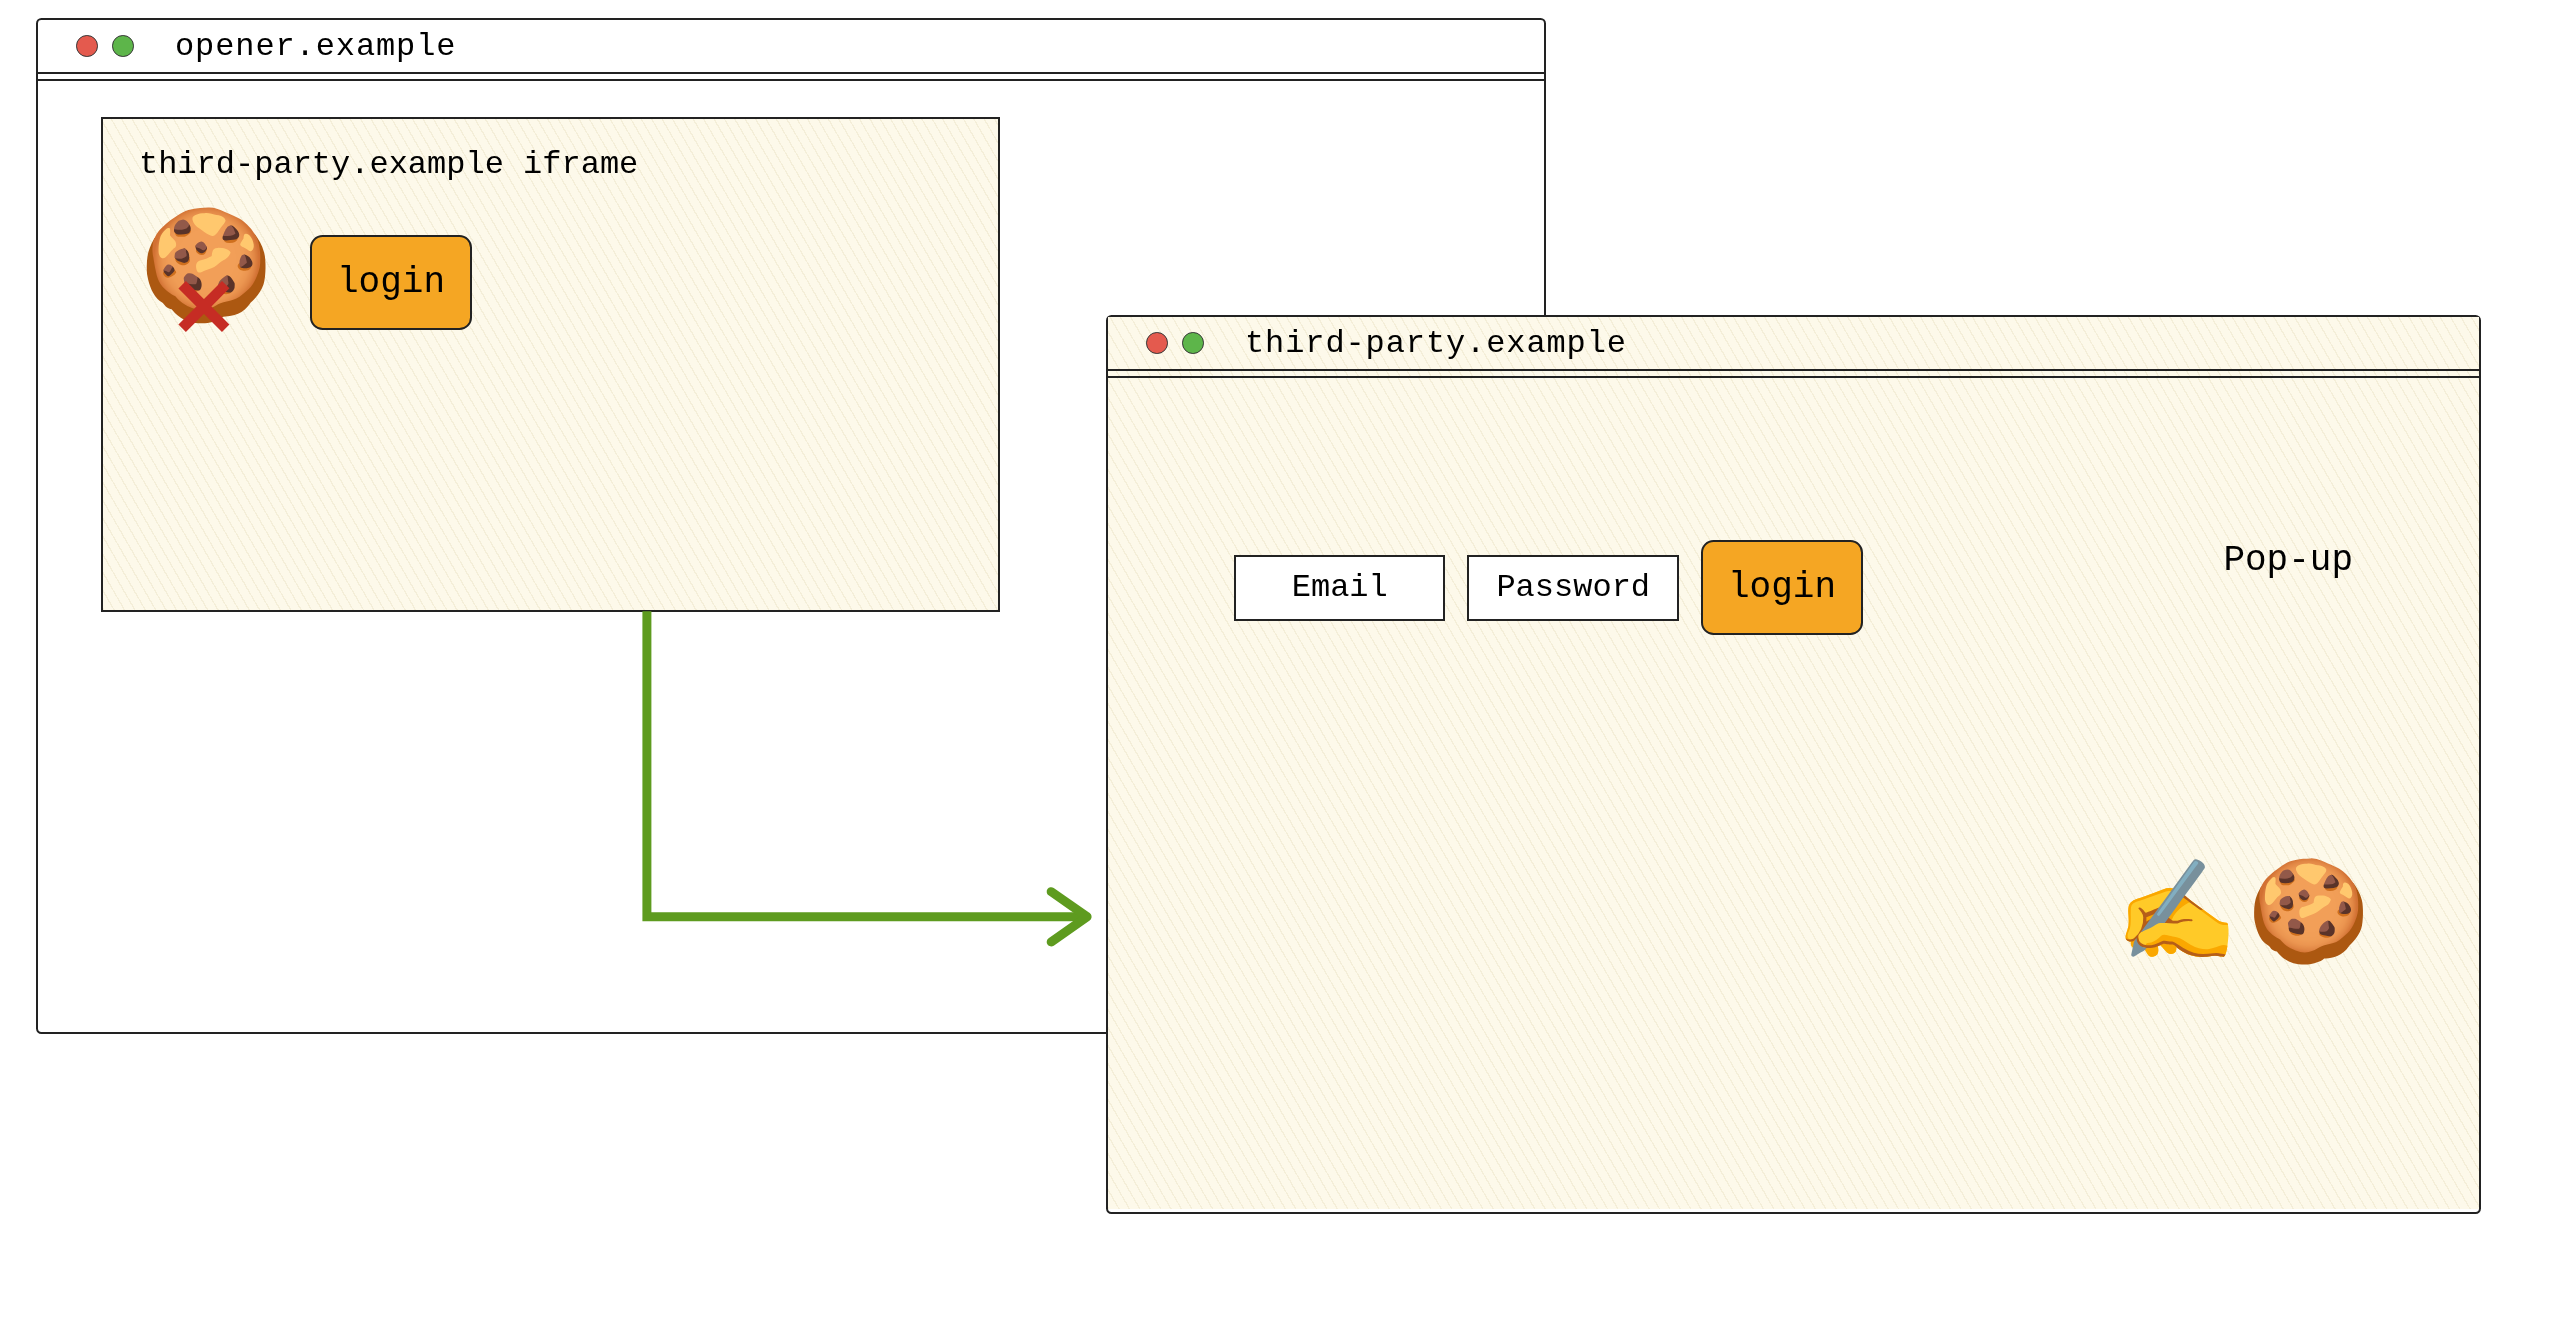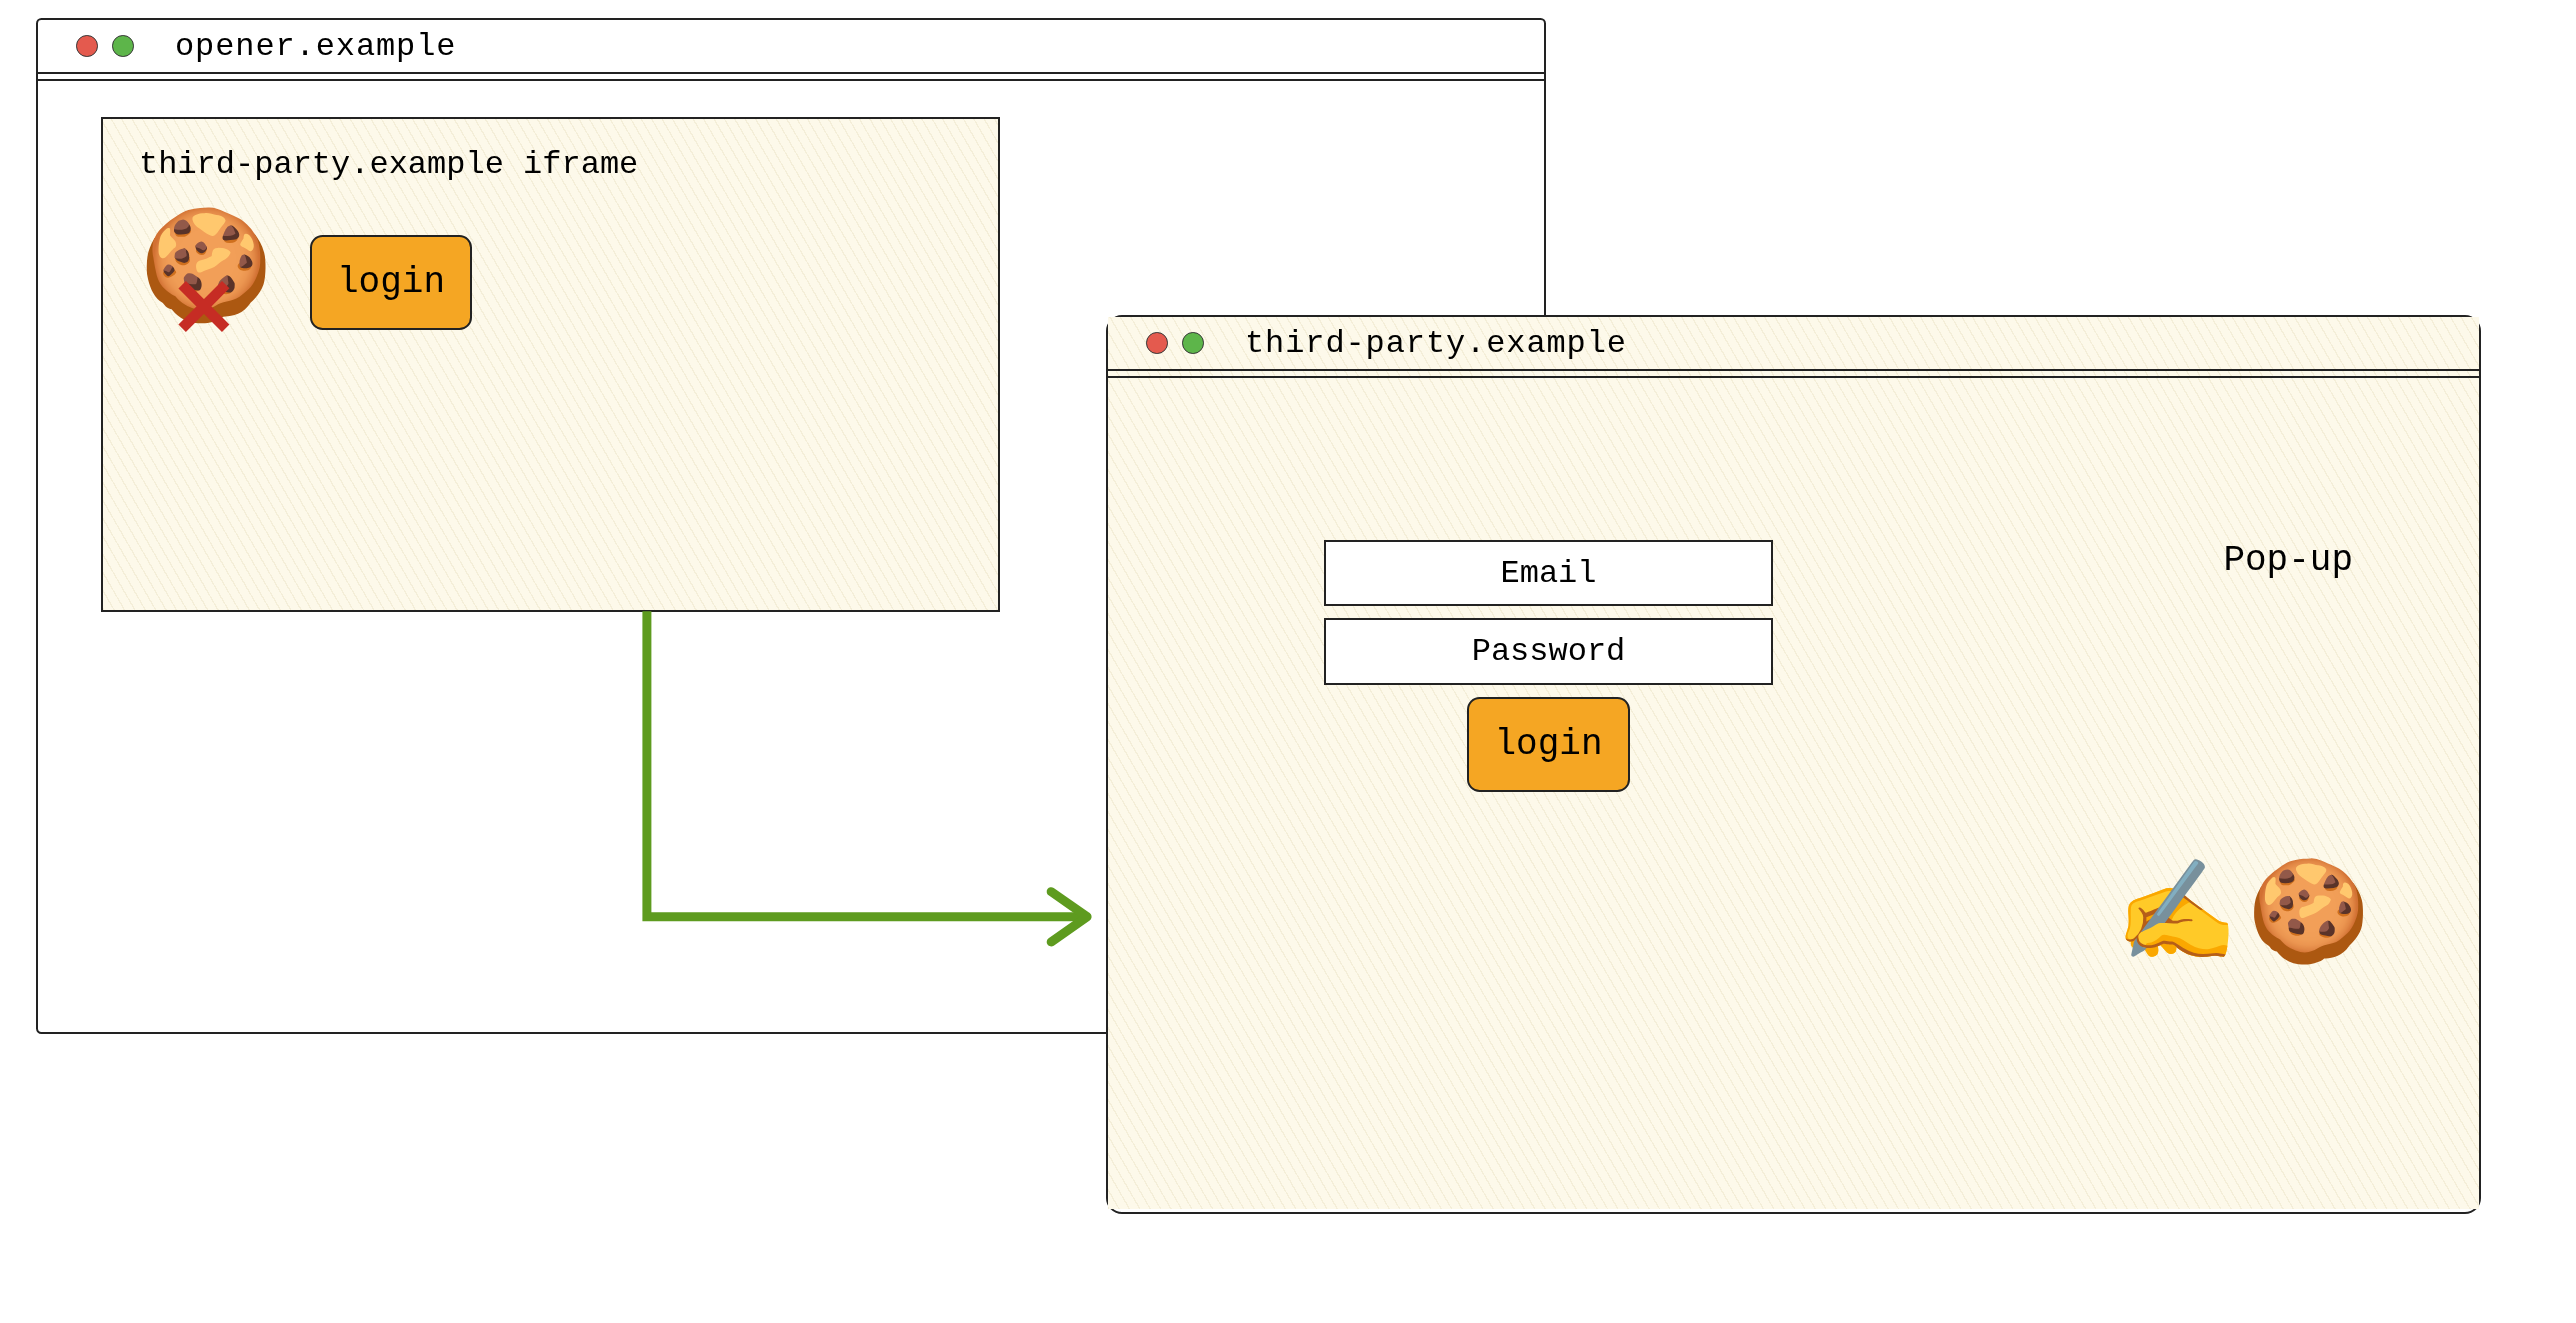--- a/index.html
+++ b/index.html
@@ -98,40 +98,39 @@
     font-size: 36px;
     font-family: inherit;
     font-weight: 500;
     cursor: pointer;
   }
   .popup-window {
     left: 1106px;
     top: 315px;
     width: 1375px;
     height: 899px;
-    border-radius: 16px;
   }
   .opener-window {
     left: 36px;
     top: 18px;
     width: 1510px;
     height: 1016px;
   }
   .popup-content {
     height: calc(100% - 64px);
   }
   .form-area {
     position: absolute;
     left: 126px;
     top: 162px;
     width: 629px;
     display: flex;
-    flex-direction: column;
+    flex-direction: row;
     align-items: center;
-    gap: 12px;
+    gap: 22px;
   }
   .input {
     width: 449px;
     border: 2.7px solid #222;
     background: #fff;
     text-align: center;
     font-size: 32px;
     padding: 12.6px 0;
     font-family: inherit;
   }

